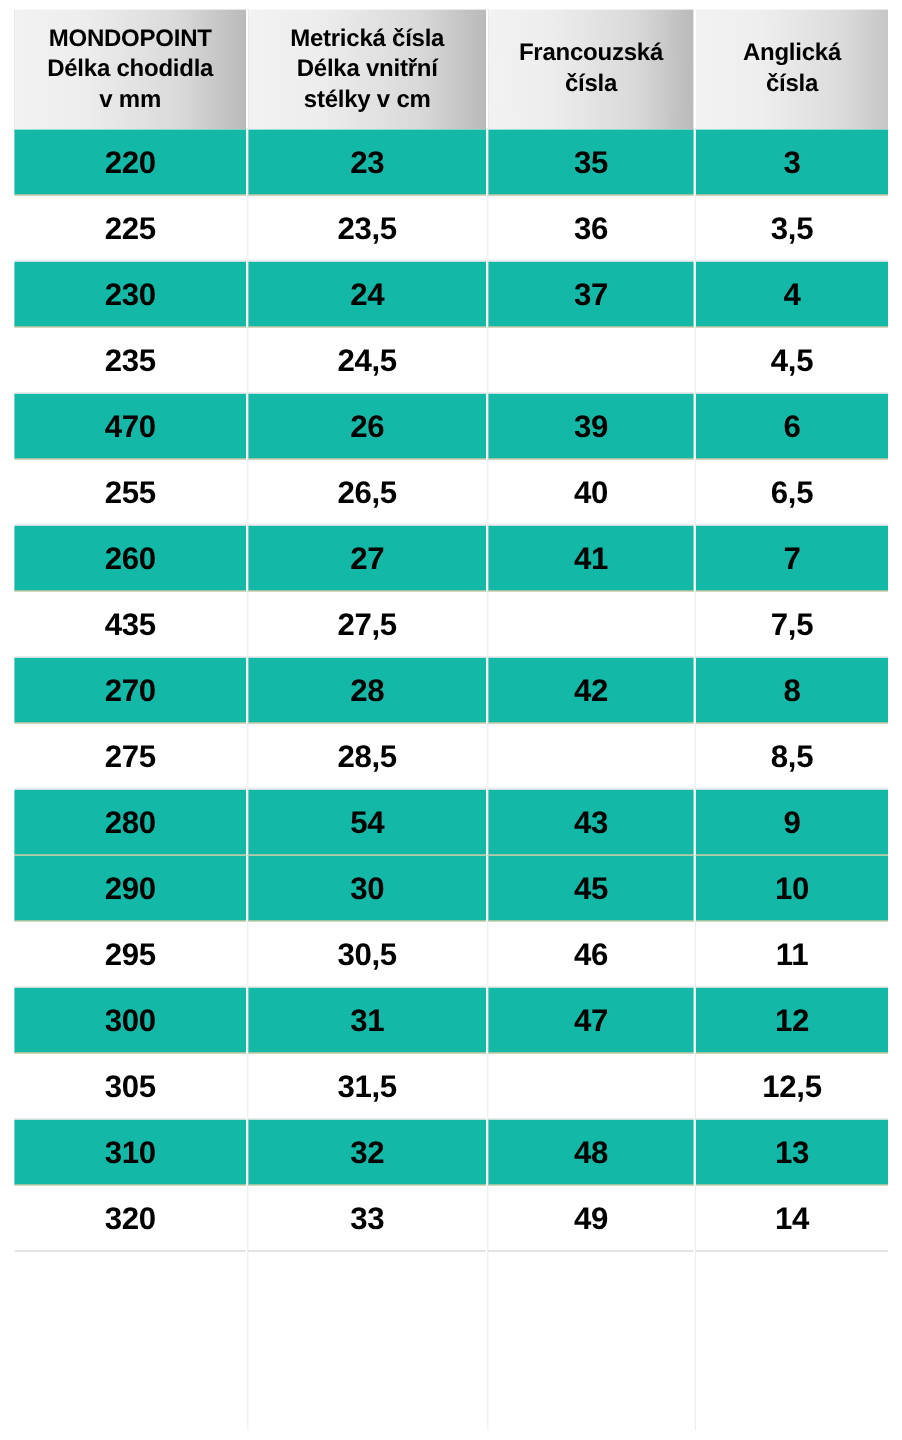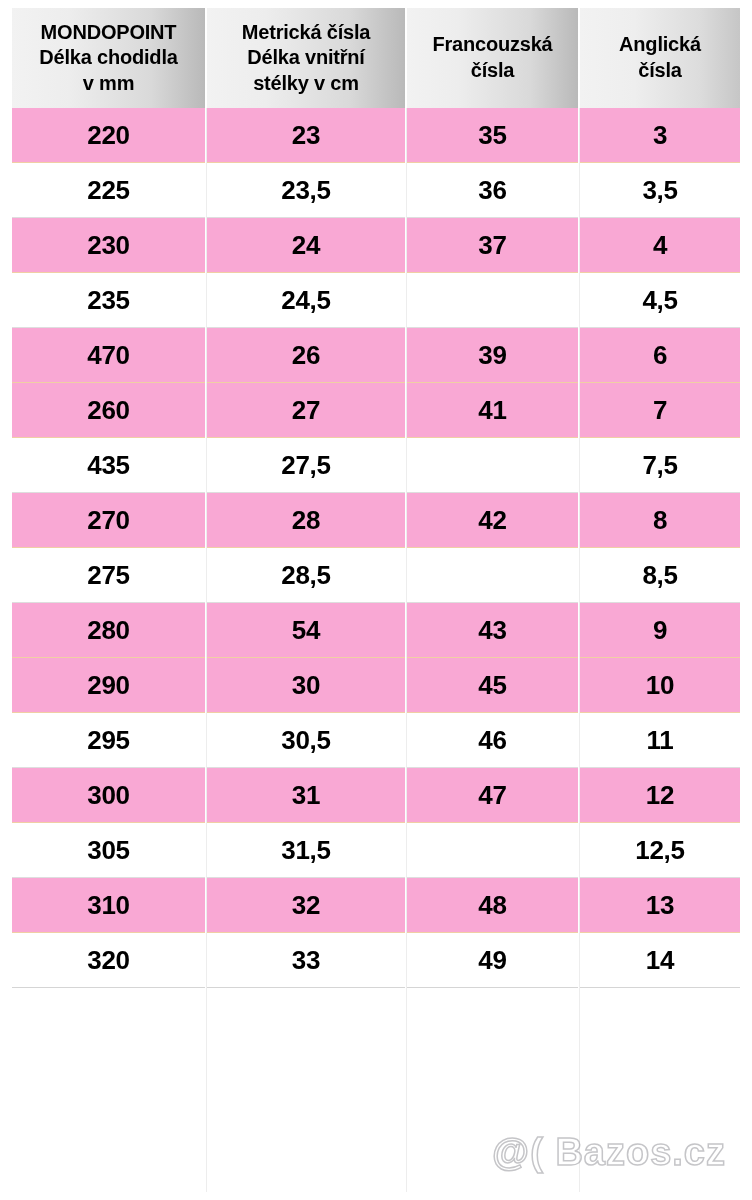--- a/index.html
+++ b/index.html
@@ -60,21 +60,21 @@
     vertical-align: middle;
     font-size: 26px;
     font-weight: bold;
     color: #000000;
     border-right: 2px solid #ffffff;
     border-bottom: 1px solid #e8e8e8;
     letter-spacing: -0.3px;
   }
   tbody td.last-col { border-right: none; }
 
-  tbody tr.row-alt td { background: #f9a8d4; }
+  tbody tr.row-alt td { background: #14b8a6; }
   tbody tr.row-plain td { background: #ffffff; }
 
   tbody tr.row-plain td { border-bottom: 1px solid #dedede; }
   tbody tr.row-alt td { border-bottom: 1px solid #f0cfa4; }
 
   tbody tr:last-child td { border-bottom: 1px solid #d5d5d5; }
 
   
   #col-rules {
     position: absolute;
@@ -157,20 +157,26 @@
           <td>24,5</td>
           <td></td>
           <td class="last-col">4,5</td>
         </tr>
         <tr class="row-alt">
           <td>470</td>
           <td>26</td>
           <td>39</td>
           <td class="last-col">6</td>
         </tr>
+        <tr class="row-plain">
+          <td>255</td>
+          <td>26,5</td>
+          <td>40</td>
+          <td class="last-col">6,5</td>
+        </tr>
         <tr class="row-alt">
           <td>260</td>
           <td>27</td>
           <td>41</td>
           <td class="last-col">7</td>
         </tr>
         <tr class="row-plain">
           <td>435</td>
           <td>27,5</td>
           <td></td>
@@ -232,15 +238,14 @@
         </tr>
       </tbody>
   </table>
 
   <div id="col-rules">
     <span class="r1"></span>
     <span class="r2"></span>
     <span class="r3"></span>
   </div>
 
-  <div id="watermark">@( Bazos.cz</div>
 
 </div>
 
 </body></html>

